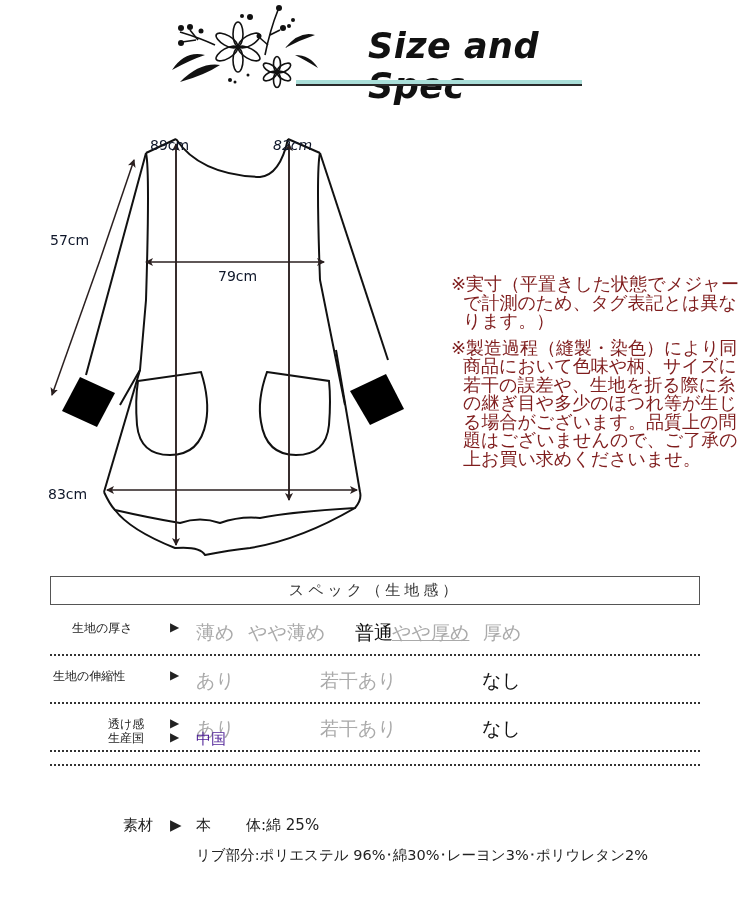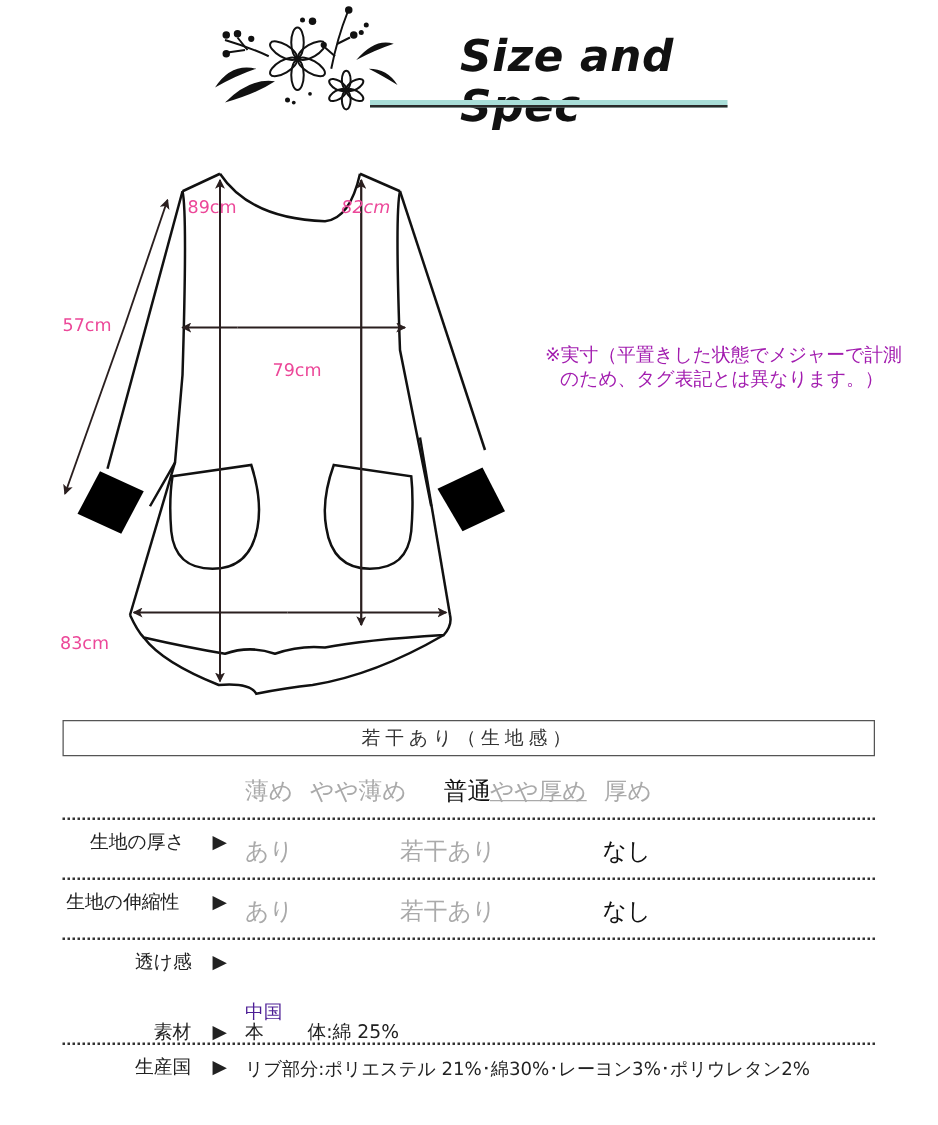--- a/index.html
+++ b/index.html
@@ -5,30 +5,30 @@
   * { box-sizing: border-box; margin: 0; padding: 0; }
   html, body { width: 750px; height: 900px; background: #ffffff; overflow: hidden; }
   body { position: relative; font-family: "DejaVu Sans", sans-serif; color: #222; }
 
   .header { position: absolute; left: 160px; top: 0; width: 430px; height: 95px; }
   .header svg { position: absolute; left: 0; top: 0; }
   .title { position: absolute; left: 160px; top: 26px; font-family: "DejaVu Sans", sans-serif; font-weight: bold; font-style: italic; font-size: 35px; color: #111; letter-spacing: 0.5px; margin-left: 48px; }
   .title-underline { position: absolute; left: 136px; top: 80px; width: 286px; height: 6px; background: #a9ded8; border-bottom: 2px solid #2a2a2a; }
 
   .diagram { position: absolute; left: 0; top: 100px; width: 420px; height: 470px; }
-  .meas { position: absolute; font-family: "DejaVu Sans", sans-serif; font-size: 14px; color: #ec4899; margin-top: 21px; }
+  .meas { position: absolute; font-family: "DejaVu Sans", sans-serif; font-size: 14px; color: #0f172a; }
 
-  .notes { position: absolute; left: 436px; top: 275px; width: 300px; font-size: 15px; line-height: 18.5px; color: #a21caf; }
+  .notes { position: absolute; left: 451px; top: 275px; width: 300px; font-size: 18px; line-height: 18.5px; color: #7f1d1d; }
   .note { margin-bottom: 8px; padding-left: 12px; text-indent: -12px; }
 
   .spec-box { position: absolute; left: 50px; top: 576px; width: 650px; height: 29px; border: 1.5px solid #555; text-align: center; font-size: 15px; line-height: 26px; letter-spacing: 4px; color: #333; }
 
   .row { position: absolute; left: 50px; width: 650px; height: 48px; }
   .row .dots { position: absolute; left: 0; right: 0; bottom: 0; border-bottom: 2px dotted #333; }
-  .row .label { position: absolute; font-size: 15px; color: #222; white-space: nowrap; margin-top: 44px; }
+  .row .label { position: absolute; font-size: 12px; color: #222; white-space: nowrap; }
   .row .opt { position: absolute; font-size: 19px; color: #aaa; white-space: nowrap; }
   .row .opt.active { color: #111; }
   .row .val { position: absolute; font-size: 15px; color: #4c1d95; white-space: nowrap; }
 
   .material { position: absolute; left: 0; top: 812px; width: 750px; height: 60px; font-size: 15px; color: #222; }
   .material span { position: absolute; white-space: nowrap; }
 </style>
 </head>
 <body>
 
@@ -136,23 +136,24 @@
   </svg>
   <div class="meas" style="left:150px; top:37px;">89cm</div>
   <div class="meas" style="left:273px; top:37px;font-style:italic;">82cm</div>
   <div class="meas" style="left:50px; top:132px;">57cm</div>
   <div class="meas" style="left:218px; top:168px;">79cm</div>
   <div class="meas" style="left:48px; top:386px;">83cm</div>
 </div>
 
 <div class="notes">
   <p class="note">※実寸（平置きした状態でメジャーで計測のため、タグ表記とは異なります。）</p>
+  <p class="note">※製造過程（縫製・染色）により同商品において色味や柄、サイズに若干の誤差や、生地を折る際に糸の継ぎ目や多少のほつれ等が生じる場合がございます。品質上の問題はございませんので、ご了承の上お買い求めくださいませ。</p>
 </div>
 
-<div class="spec-box">若干あり（生地感）</div>
+<div class="spec-box">スペック（生地感）</div>
 
 <div class="row" style="top:608px;">
   <span class="label" style="left:22px; top:12px;">生地の厚さ</span>
   <span class="label" style="left:120px; top:12px;">▶</span>
   <span class="opt" style="left:146px; top:12px;">薄め</span>
   <span class="opt" style="left:198px; top:12px;">やや薄め</span>
   <span class="opt active" style="left:305px; top:12px;">普通</span>
   <span class="opt" style="left:342px; top:12px;text-decoration:underline;">やや厚め</span>
   <span class="opt" style="left:433px; top:12px;">厚め</span>
   <div class="dots"></div>
@@ -169,26 +170,26 @@
 
 <div class="row" style="top:704px;">
   <span class="label" style="left:58px; top:12px;">透け感</span>
   <span class="label" style="left:120px; top:12px;">▶</span>
   <span class="opt" style="left:146px; top:12px;">あり</span>
   <span class="opt" style="left:270px; top:12px;">若干あり</span>
   <span class="opt active" style="left:432px; top:12px;">なし</span>
   <div class="dots"></div>
 </div>
 
-<div class="row" style="top:788px;">
+<div class="row" style="top:718px;">
   <span class="label" style="left:58px; top:12px;">生産国</span>
   <span class="label" style="left:120px; top:12px;">▶</span>
   <span class="val" style="left:146px; top:12px;">中国</span>
   <div class="dots"></div>
 </div>
 
 <div class="material">
   <span style="left:123px; top:4px;font-family:Liberation Serif, serif;">素材</span>
   <span style="left:170px; top:4px;">▶</span>
   <span style="left:196px; top:4px;">本</span>
   <span style="left:246px; top:4px;">体:綿 25%</span>
-  <span style="left:196px; top:34px; font-size:14.5px;">リブ部分:ポリエステル 21%･綿30%･レーヨン3%･ポリウレタン2%</span>
+  <span style="left:196px; top:34px; font-size:14.5px;">リブ部分:ポリエステル 96%･綿30%･レーヨン3%･ポリウレタン2%</span>
 </div>
 
 </body></html>

